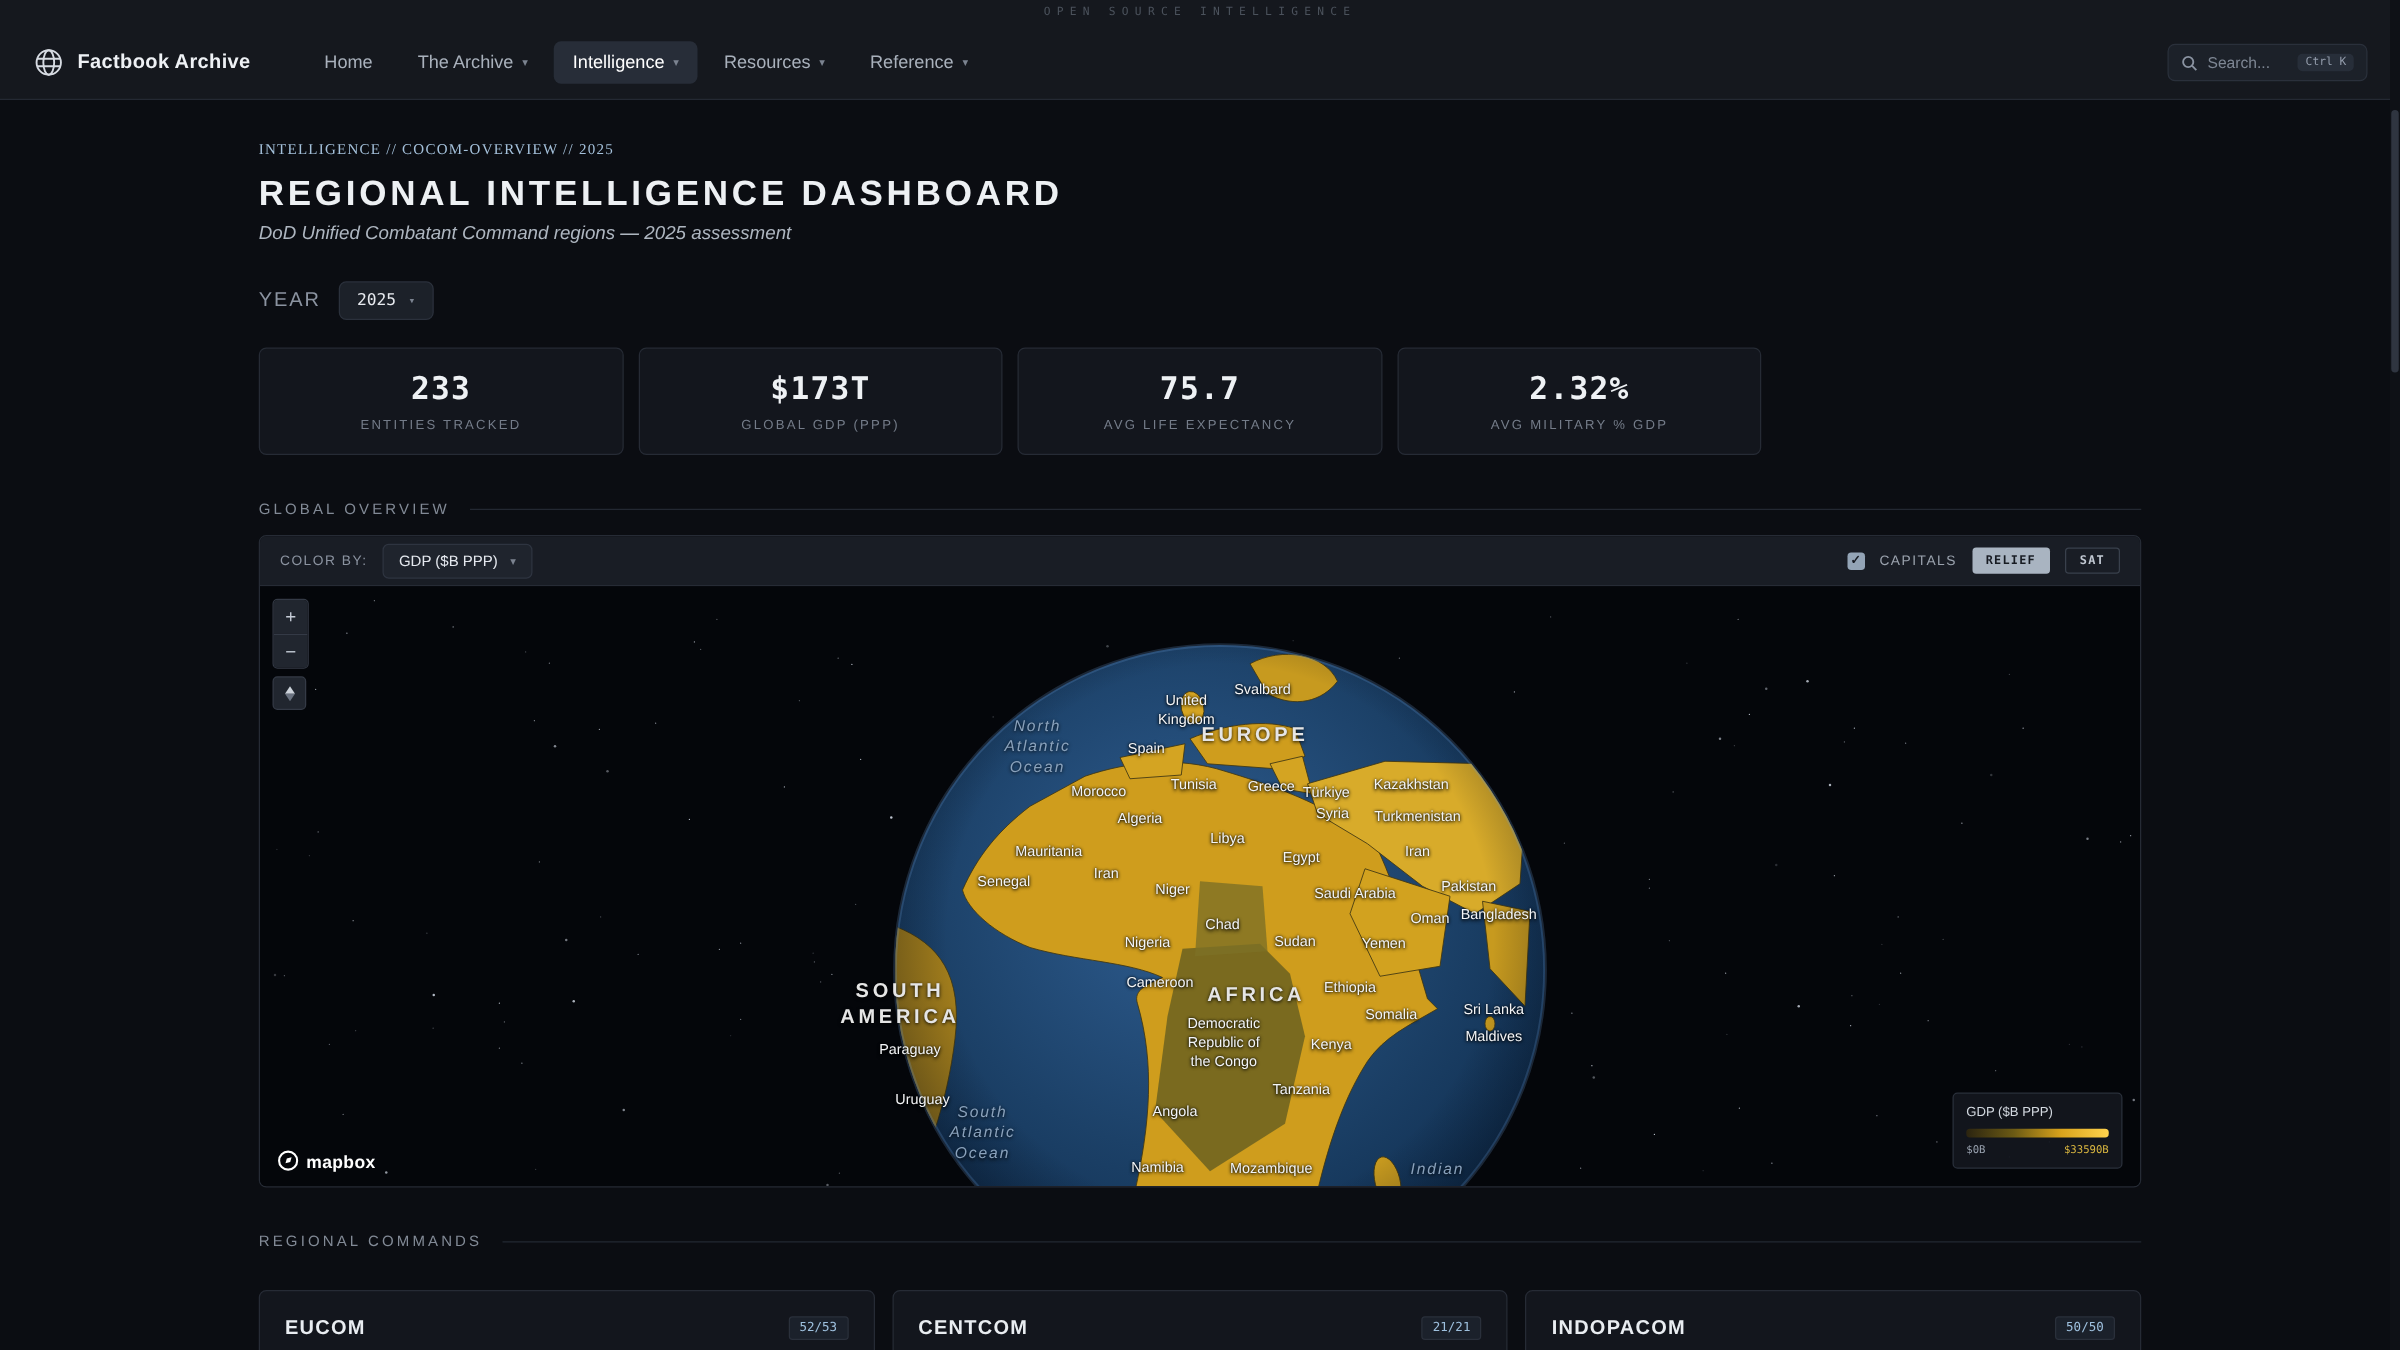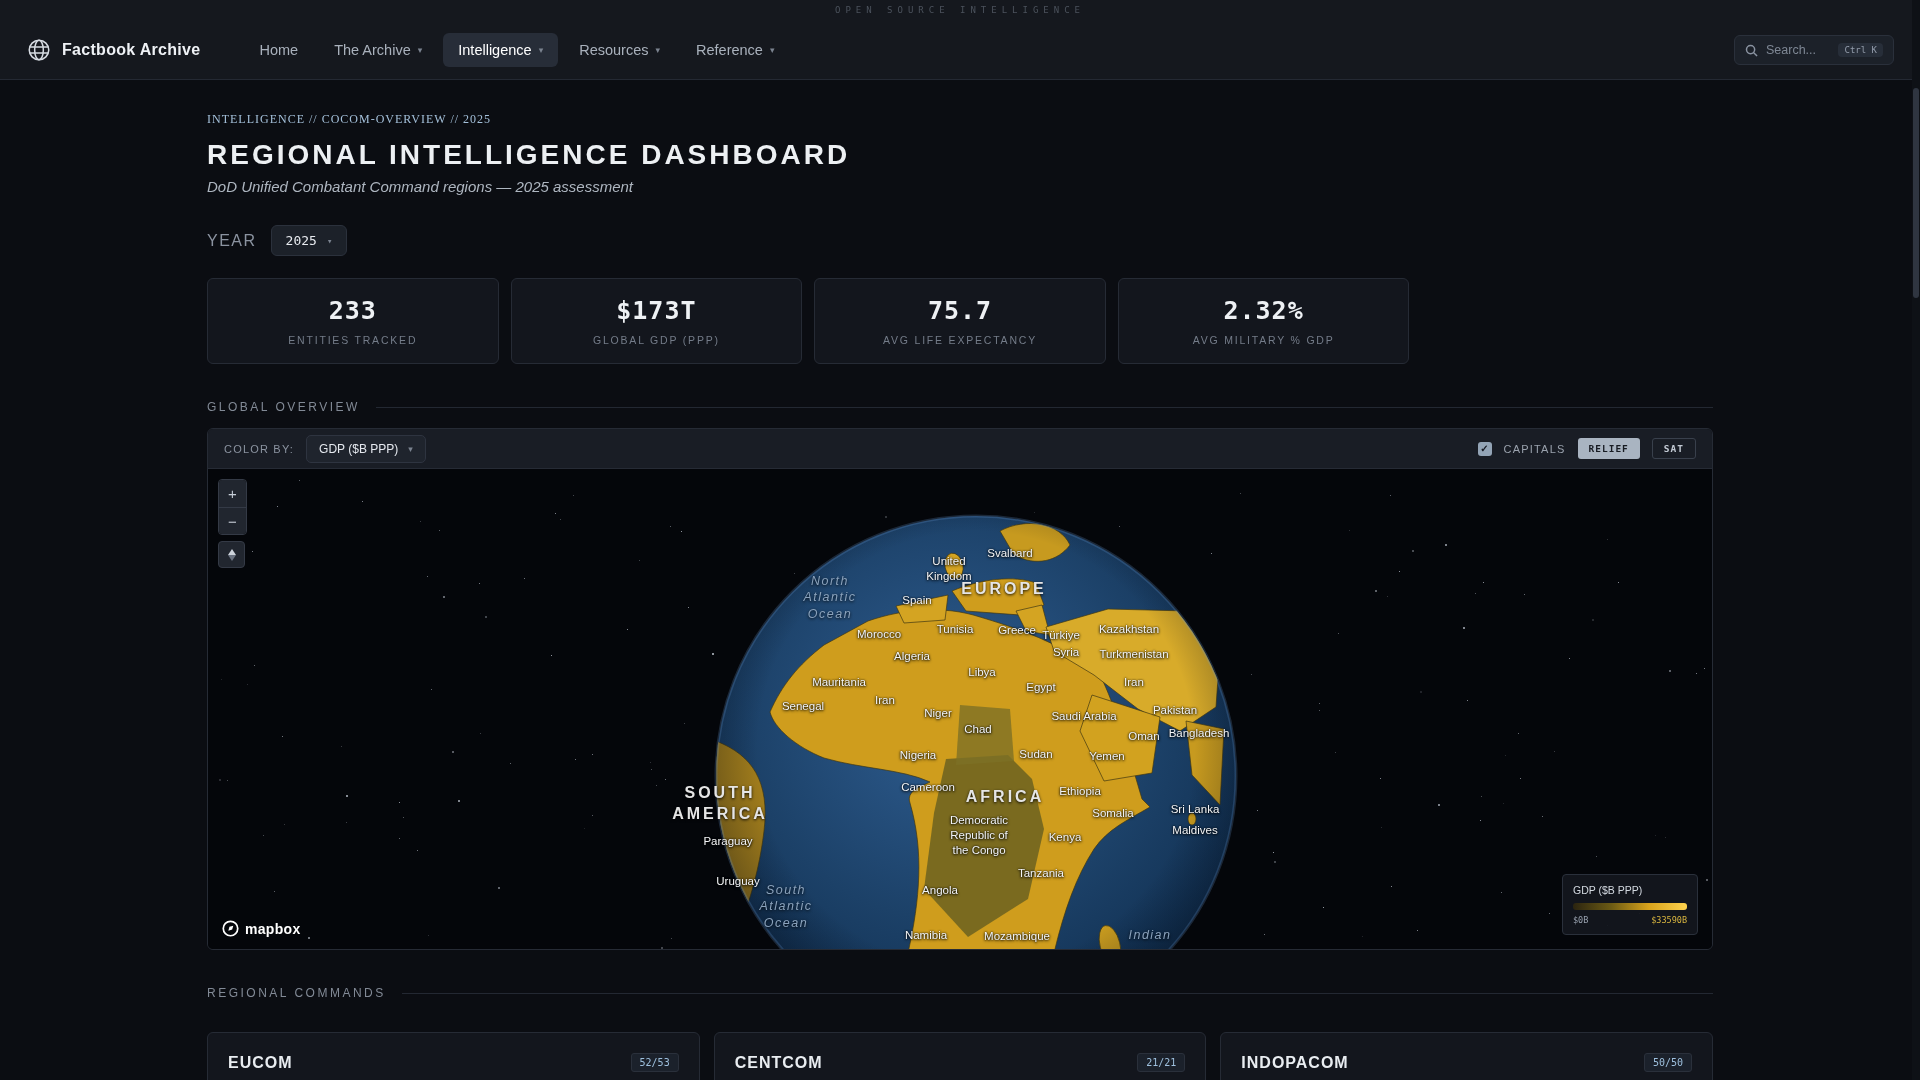--- a/index.html
+++ b/index.html
@@ -442,21 +442,21 @@
           <div class="maplabel country" style="left: 774px; top: 203px;">Libya</div>
           <div class="maplabel country" style="left: 833px; top: 218px;">Egypt</div>
           <div class="maplabel country" style="left: 926px; top: 213px;">Iran</div>
           <div class="maplabel country" style="left: 631px; top: 213px;">Mauritania</div>
           <div class="maplabel country" style="left: 677px; top: 231px;">Iran</div>
           <div class="maplabel country" style="left: 595px; top: 237px;">Senegal</div>
           <div class="maplabel country" style="left: 730px; top: 244px;">Niger</div>
           <div class="maplabel country" style="left: 876px; top: 247px;">Saudi Arabia</div>
           <div class="maplabel country" style="left: 967px; top: 241px;">Pakistan</div>
           <div class="maplabel country" style="left: 991px; top: 264px;">Bangladesh</div>
-          <div class="maplabel country" style="left: 770px; top: 260px;">Chad</div>
+          <div class="maplabel country" style="left: 770px; top: 272px;">Chad</div>
           <div class="maplabel country" style="left: 936px; top: 267px;">Oman</div>
           <div class="maplabel country" style="left: 828px; top: 285px;">Sudan</div>
           <div class="maplabel country" style="left: 899px; top: 287px;">Yemen</div>
           <div class="maplabel country" style="left: 710px; top: 286px;">Nigeria</div>
           <div class="maplabel country" style="left: 720px; top: 318px;">Cameroon</div>
           <div class="maplabel country" style="left: 872px; top: 322px;">Ethiopia</div>
           <div class="maplabel region" style="left: 797px; top: 328px;">AFRICA</div>
           <div class="maplabel region" style="left: 512px; top: 335px;">SOUTH
 AMERICA</div>
           <div class="maplabel country" style="left: 905px; top: 344px;">Somalia</div>

